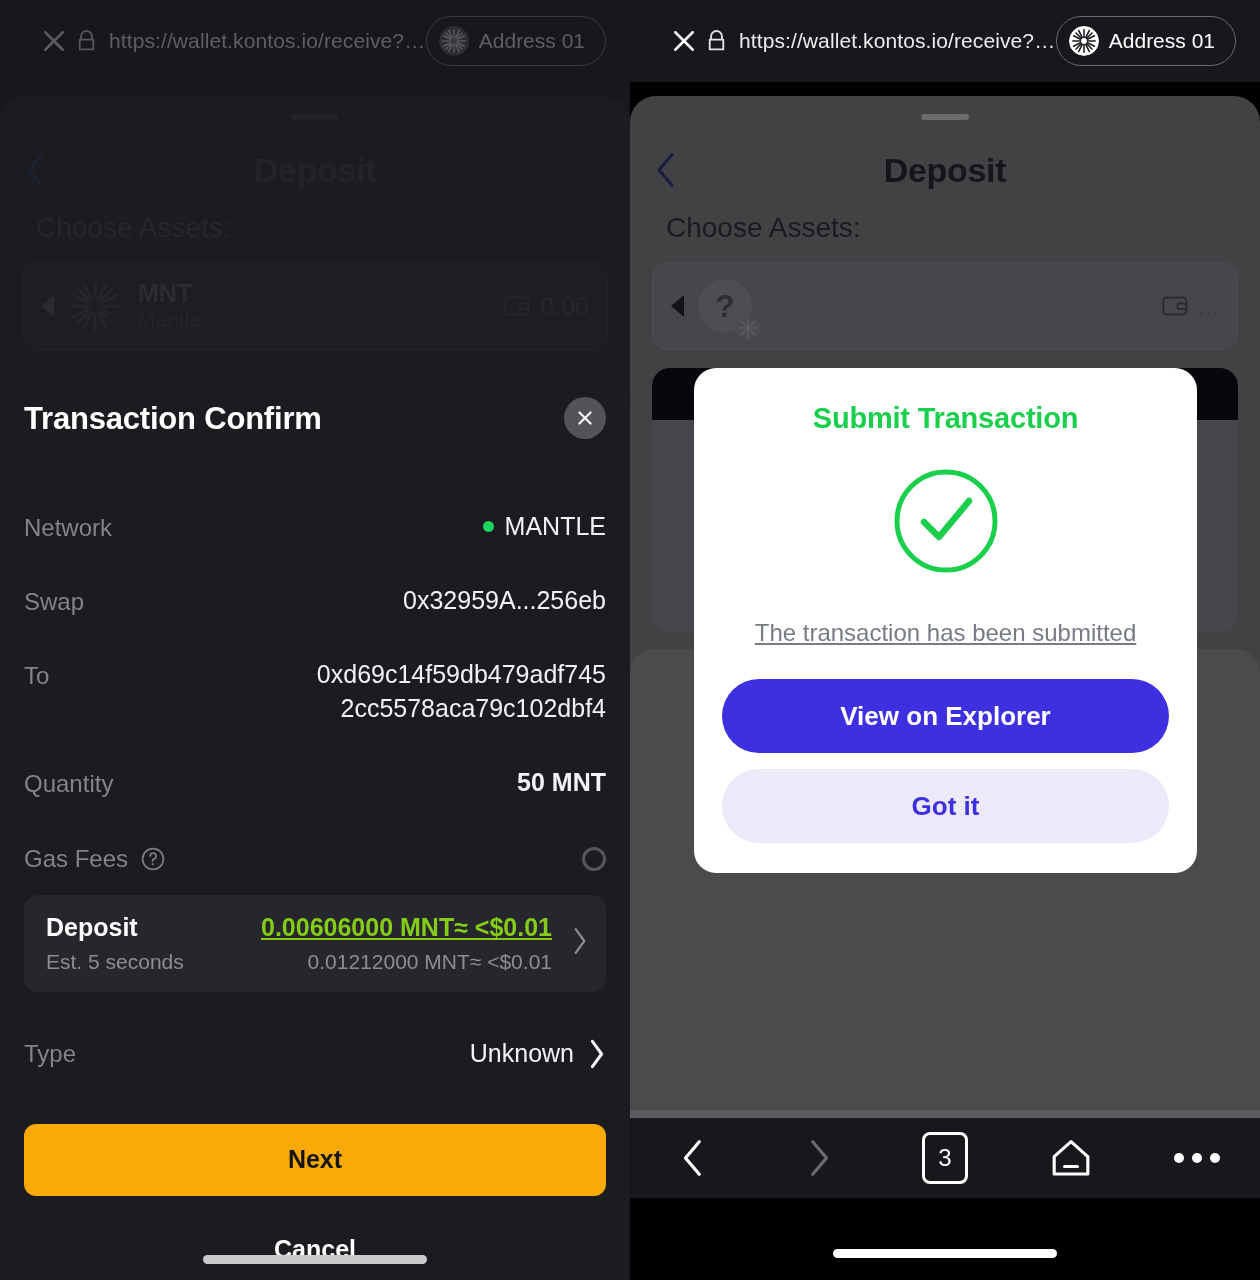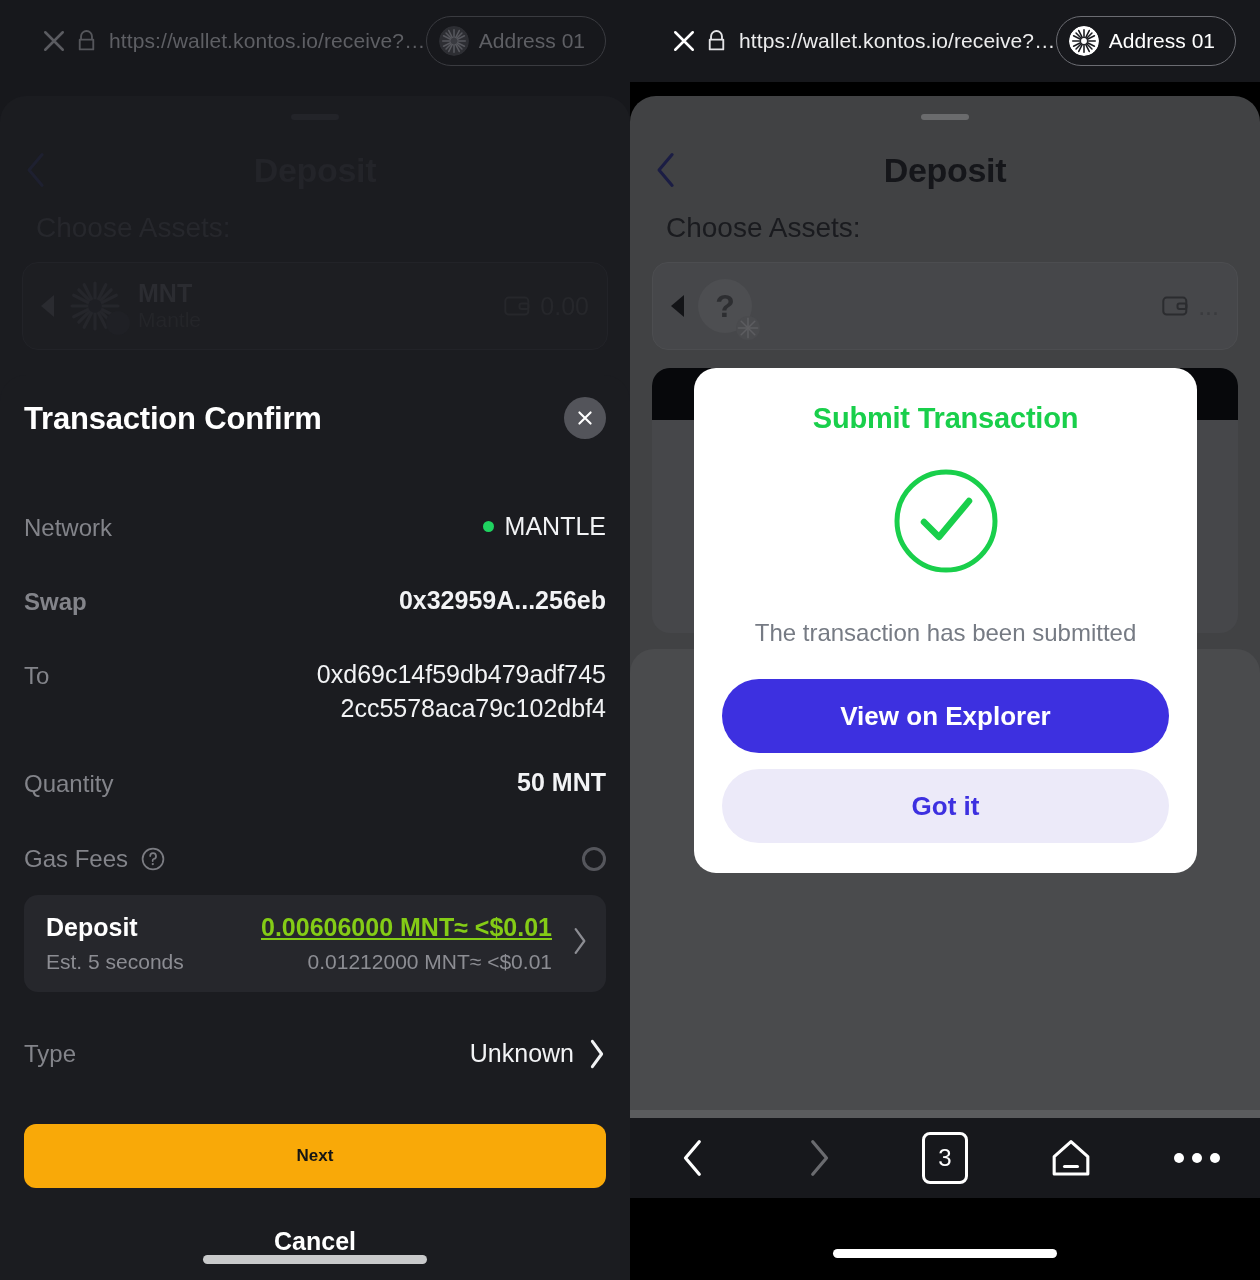--- a/index.html
+++ b/index.html
@@ -295,21 +295,21 @@
     word-break: break-all;
   }
   .kv-net { display: flex; align-items: center; gap: 11px; justify-content: flex-end; }
   .dot {
     width: 11px; height: 11px;
     border-radius: 50%;
     background: #1fd360;
     flex: 0 0 auto;
   }
   .kv-row-net  { margin-top: 38px; }
-  .kv-row-swap { margin-top: 20px; font-weight: bold; }
+  .kv-row-swap { margin-top: 20px; }
   .kv-row-to   { margin-top: 20px; }
   .kv-row-qty  { margin-top: 22px; }
   .kv-to-val { max-width: 300px; }
 
   .gas-head {
     display: flex;
     align-items: center;
     justify-content: space-between;
     margin-top: 28px;
     height: 40px;
@@ -356,25 +356,25 @@
     cursor: pointer;
   }
   .type-val {
     display: flex; align-items: center; gap: 14px;
     font-size: 25px;
     color: #f2f3f5;
   }
 
   .btn-next {
     margin-top: 52px;
-    height: 64px;
+    height: 72px;
     border-radius: 12px;
     background: #f9a908;
     color: #151515;
-    font-size: 17px;
+    font-size: 25px;
     font-weight: 700;
     display: flex; align-items: center; justify-content: center;
     cursor: pointer;
     border: none;
     width: 100%;
     font-family: "Liberation Sans", sans-serif;
   }
   .btn-cancel {
     margin-top: 30px;
     height: 48px;
@@ -428,20 +428,21 @@
     margin-top: 6px;
   }
   .check-wrap {
     margin-top: 30px;
     display: flex; justify-content: center;
   }
   .submit-sub {
     margin-top: 42px;
     font-size: 24px;
     color: #767b84;
+    text-decoration: underline;
   }
   .btn-explorer {
     margin-top: 32px;
     width: 100%;
     height: 74px;
     border-radius: 38px;
     background: #3d30e0;
     color: #ffffff;
     font-size: 26px;
     font-weight: 700;

